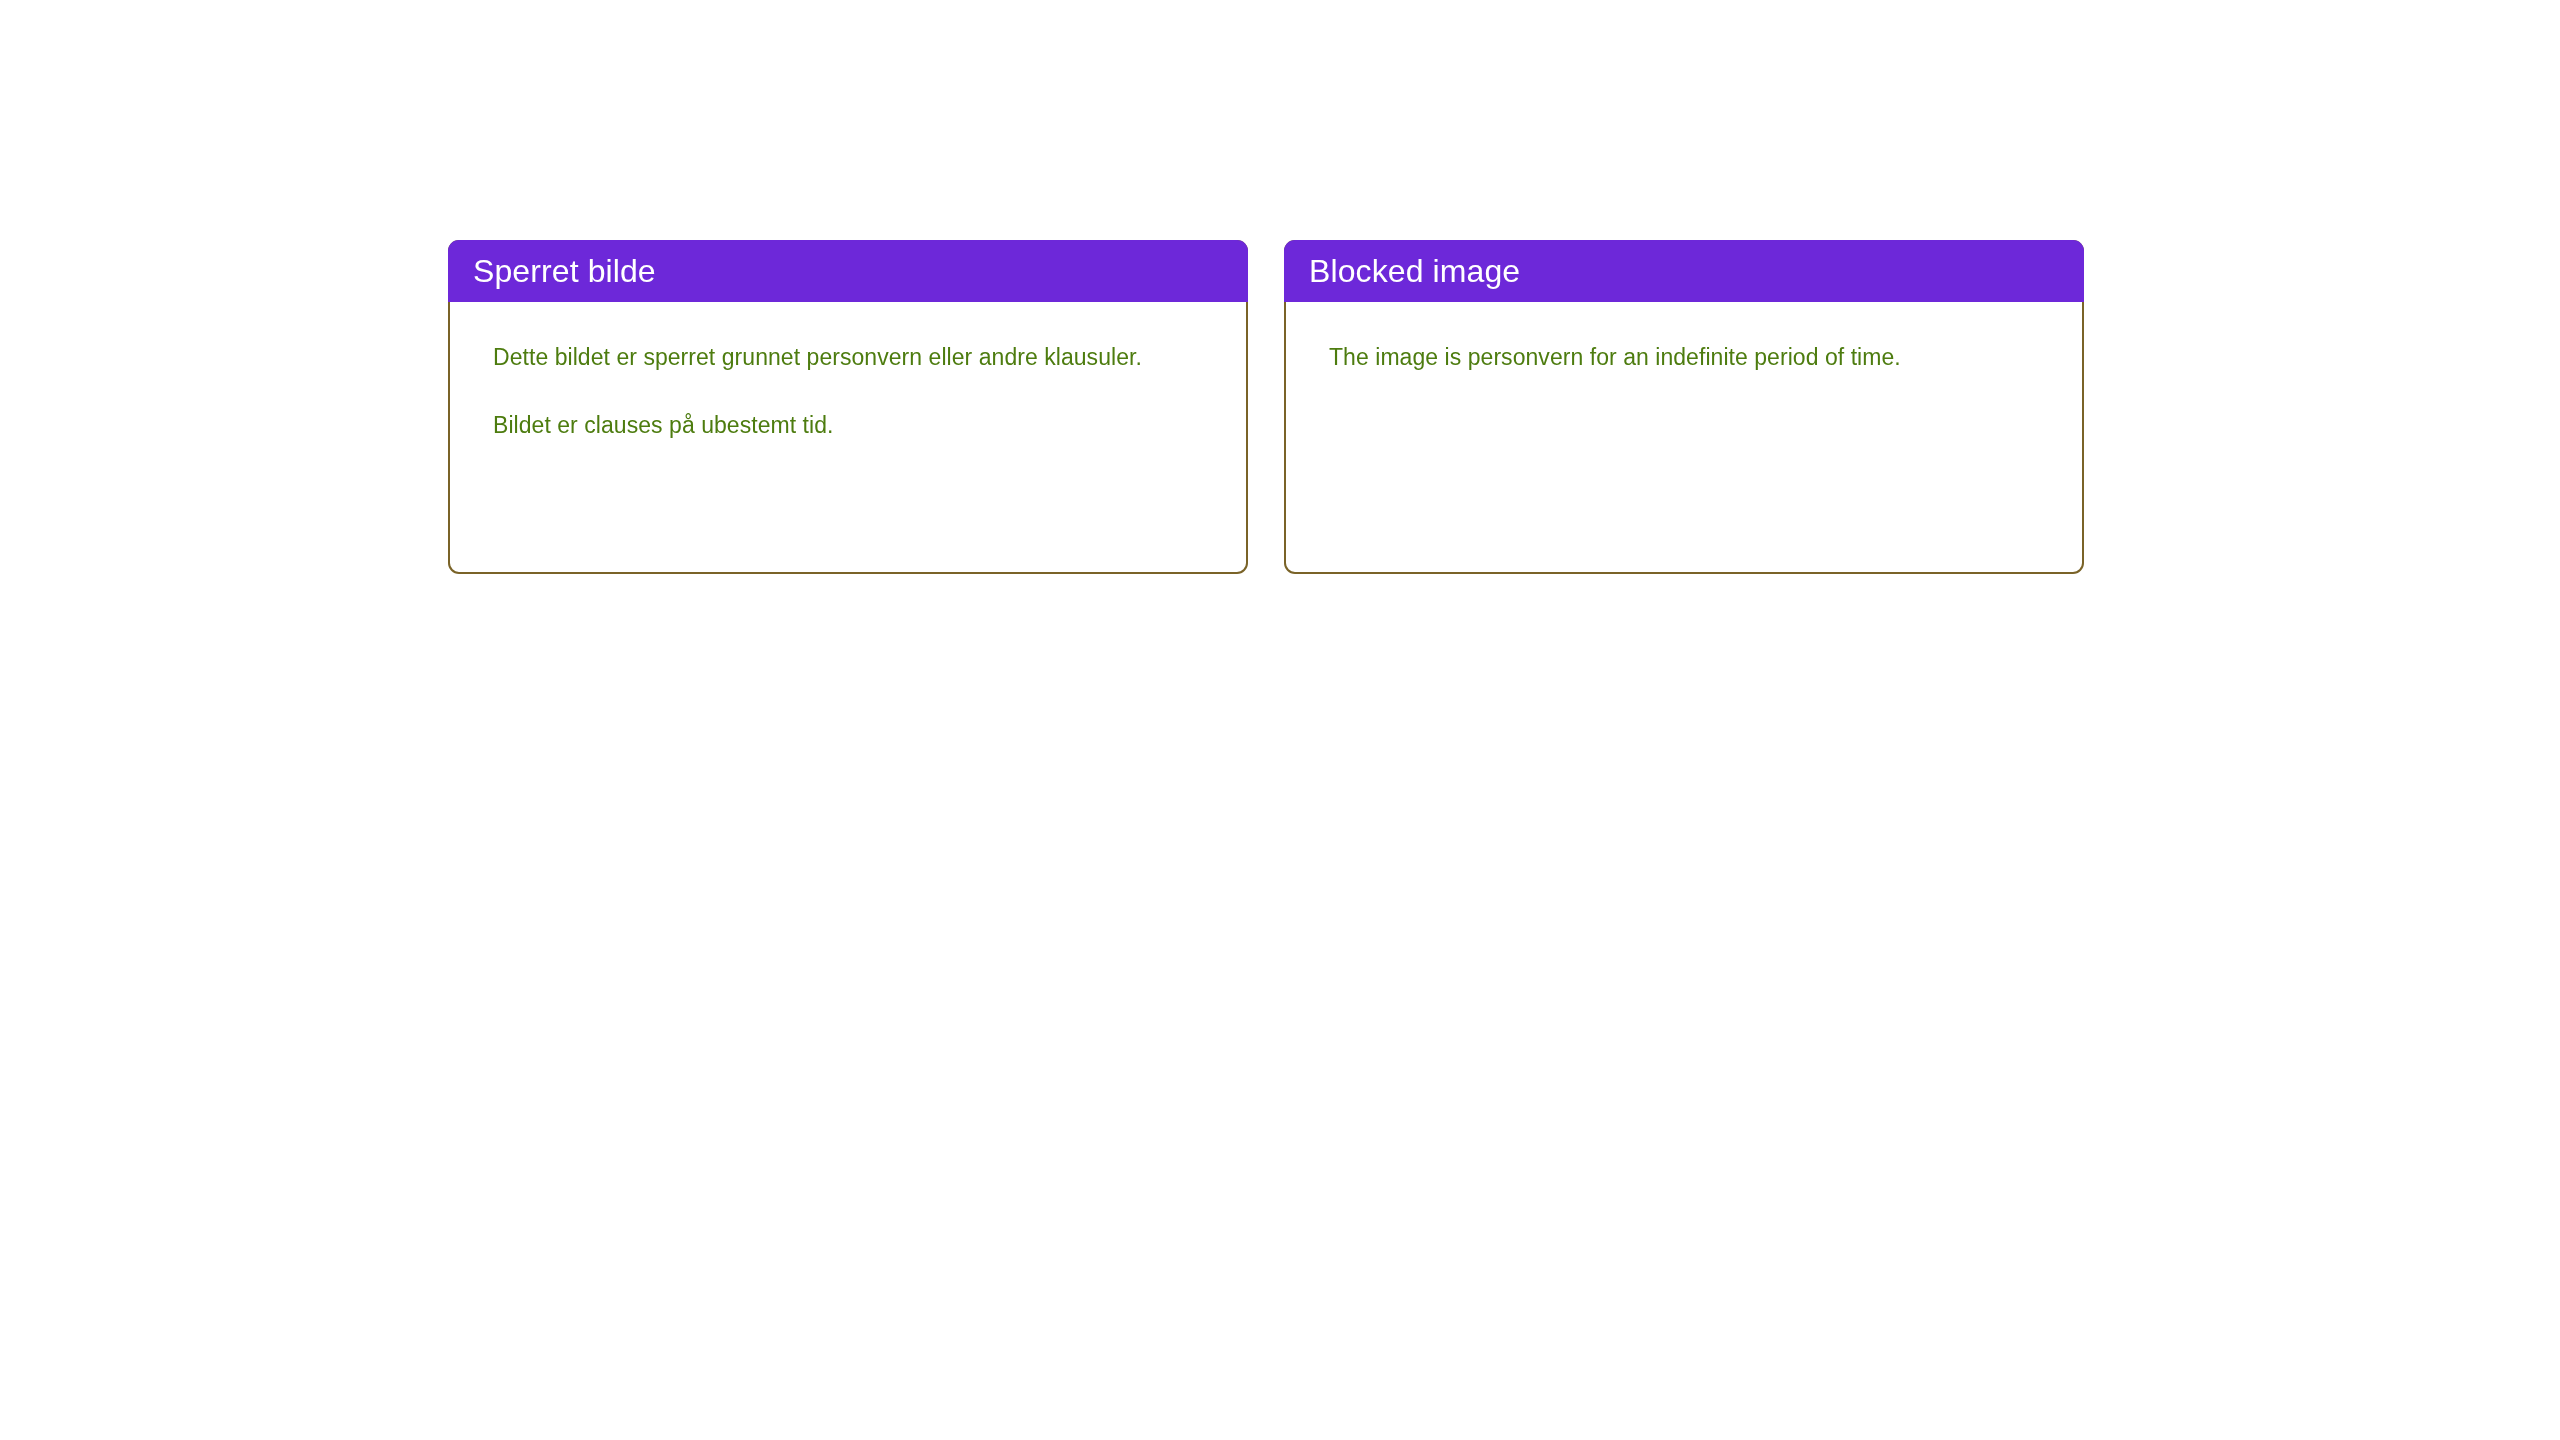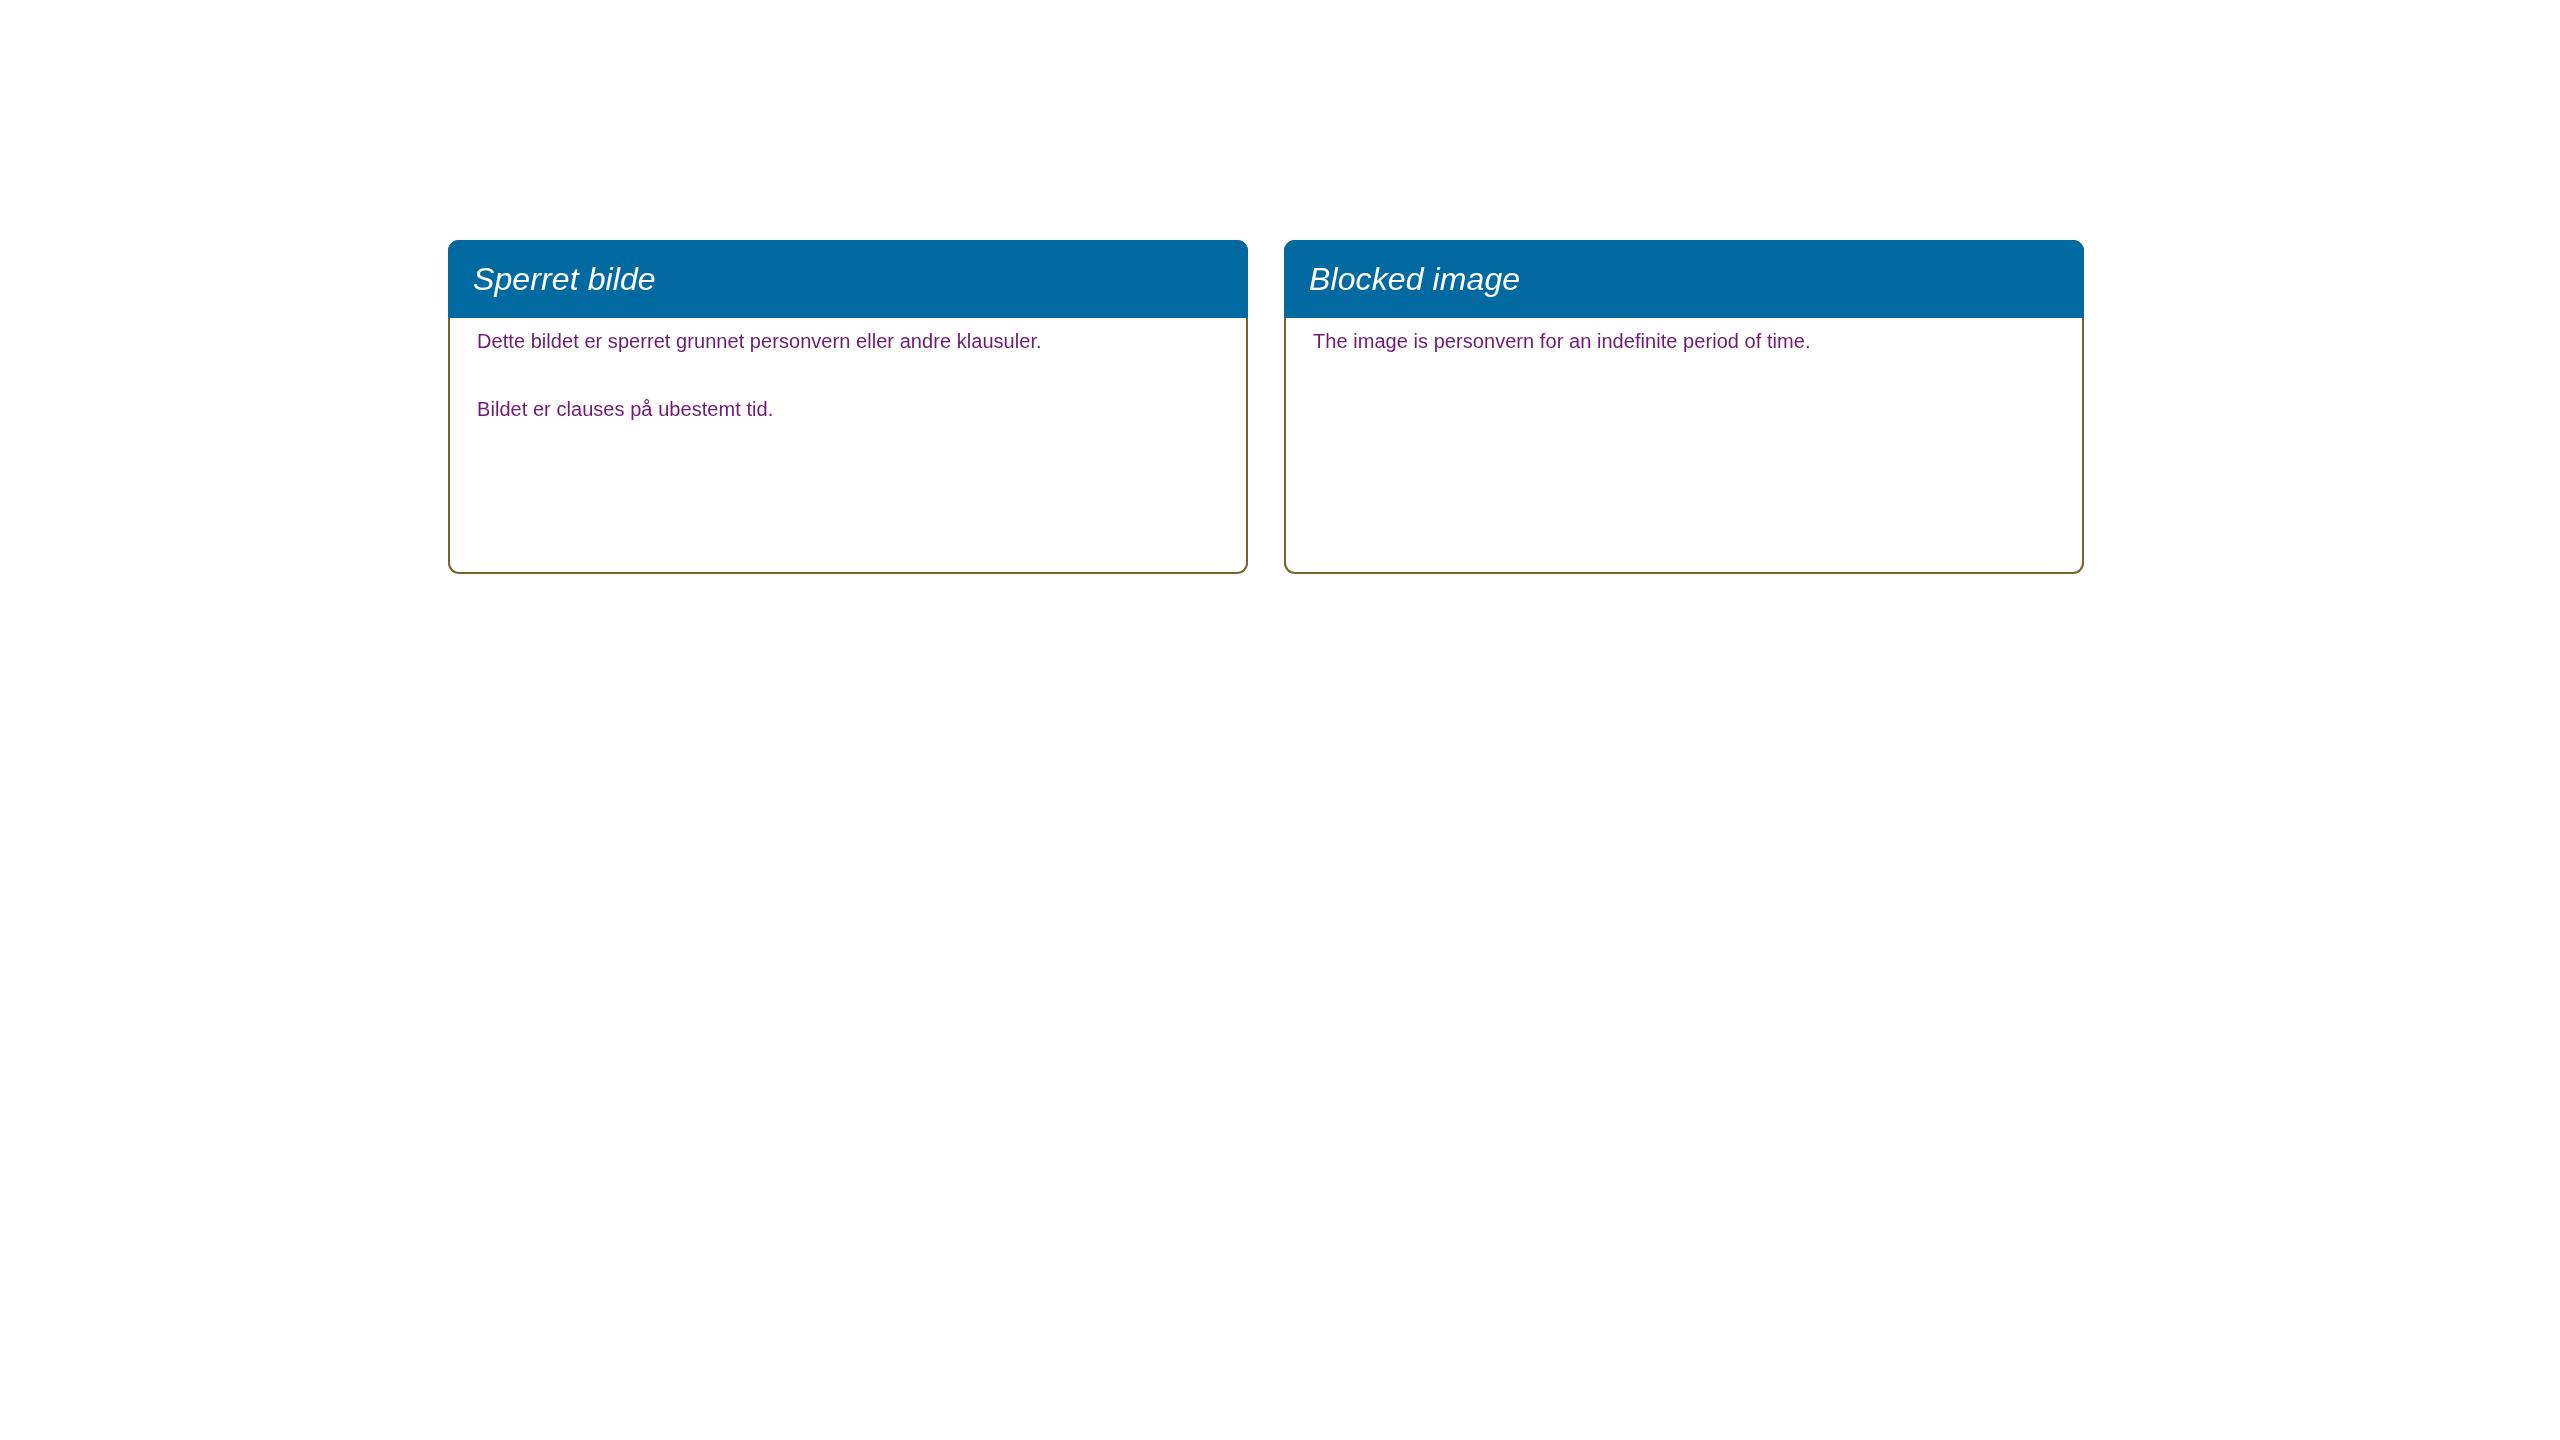--- a/index.html
+++ b/index.html
@@ -38,51 +38,50 @@
   }
   .notice-card.card-left  { left: 448px; }
   .notice-card.card-right { left: 1284px; }
 
   
   .card-header {
     position: absolute;
     left: -2px;
     top: -2px;
     width: 800px;
-    height: 78px;
+    height: 62px;
     box-sizing: border-box;
-    background: #0369a1;
+    background: #6d28d9;
     border-radius: 11px 11px 0 0;
     display: flex;
     align-items: center;
     padding: 0 0 0 25px;
-    font-style: italic;
   }
   .card-title {
     color: #ffffff;
     font-size: 32px;
     font-weight: 400;
     line-height: 1;
     letter-spacing: 0.1px;
     white-space: nowrap;
   }
 
   
   .card-body {
     position: absolute;
     left: 0;
     top: 61px;
     width: 796px;
     box-sizing: border-box;
     padding: 21px 20px 0 27px;
   }
   .card-paragraph {
-    margin: 0;
-    color: #701a75;
-    font-size: 20px;
+    margin: 16px;
+    color: #4d7c0f;
+    font-size: 23px;
     line-height: 34px;
     font-weight: 400;
     letter-spacing: 0.05px;
   }
   .card-paragraph + .card-paragraph {
     margin-top: 34px; 
   }
 </style>
 </head>
 <body>

